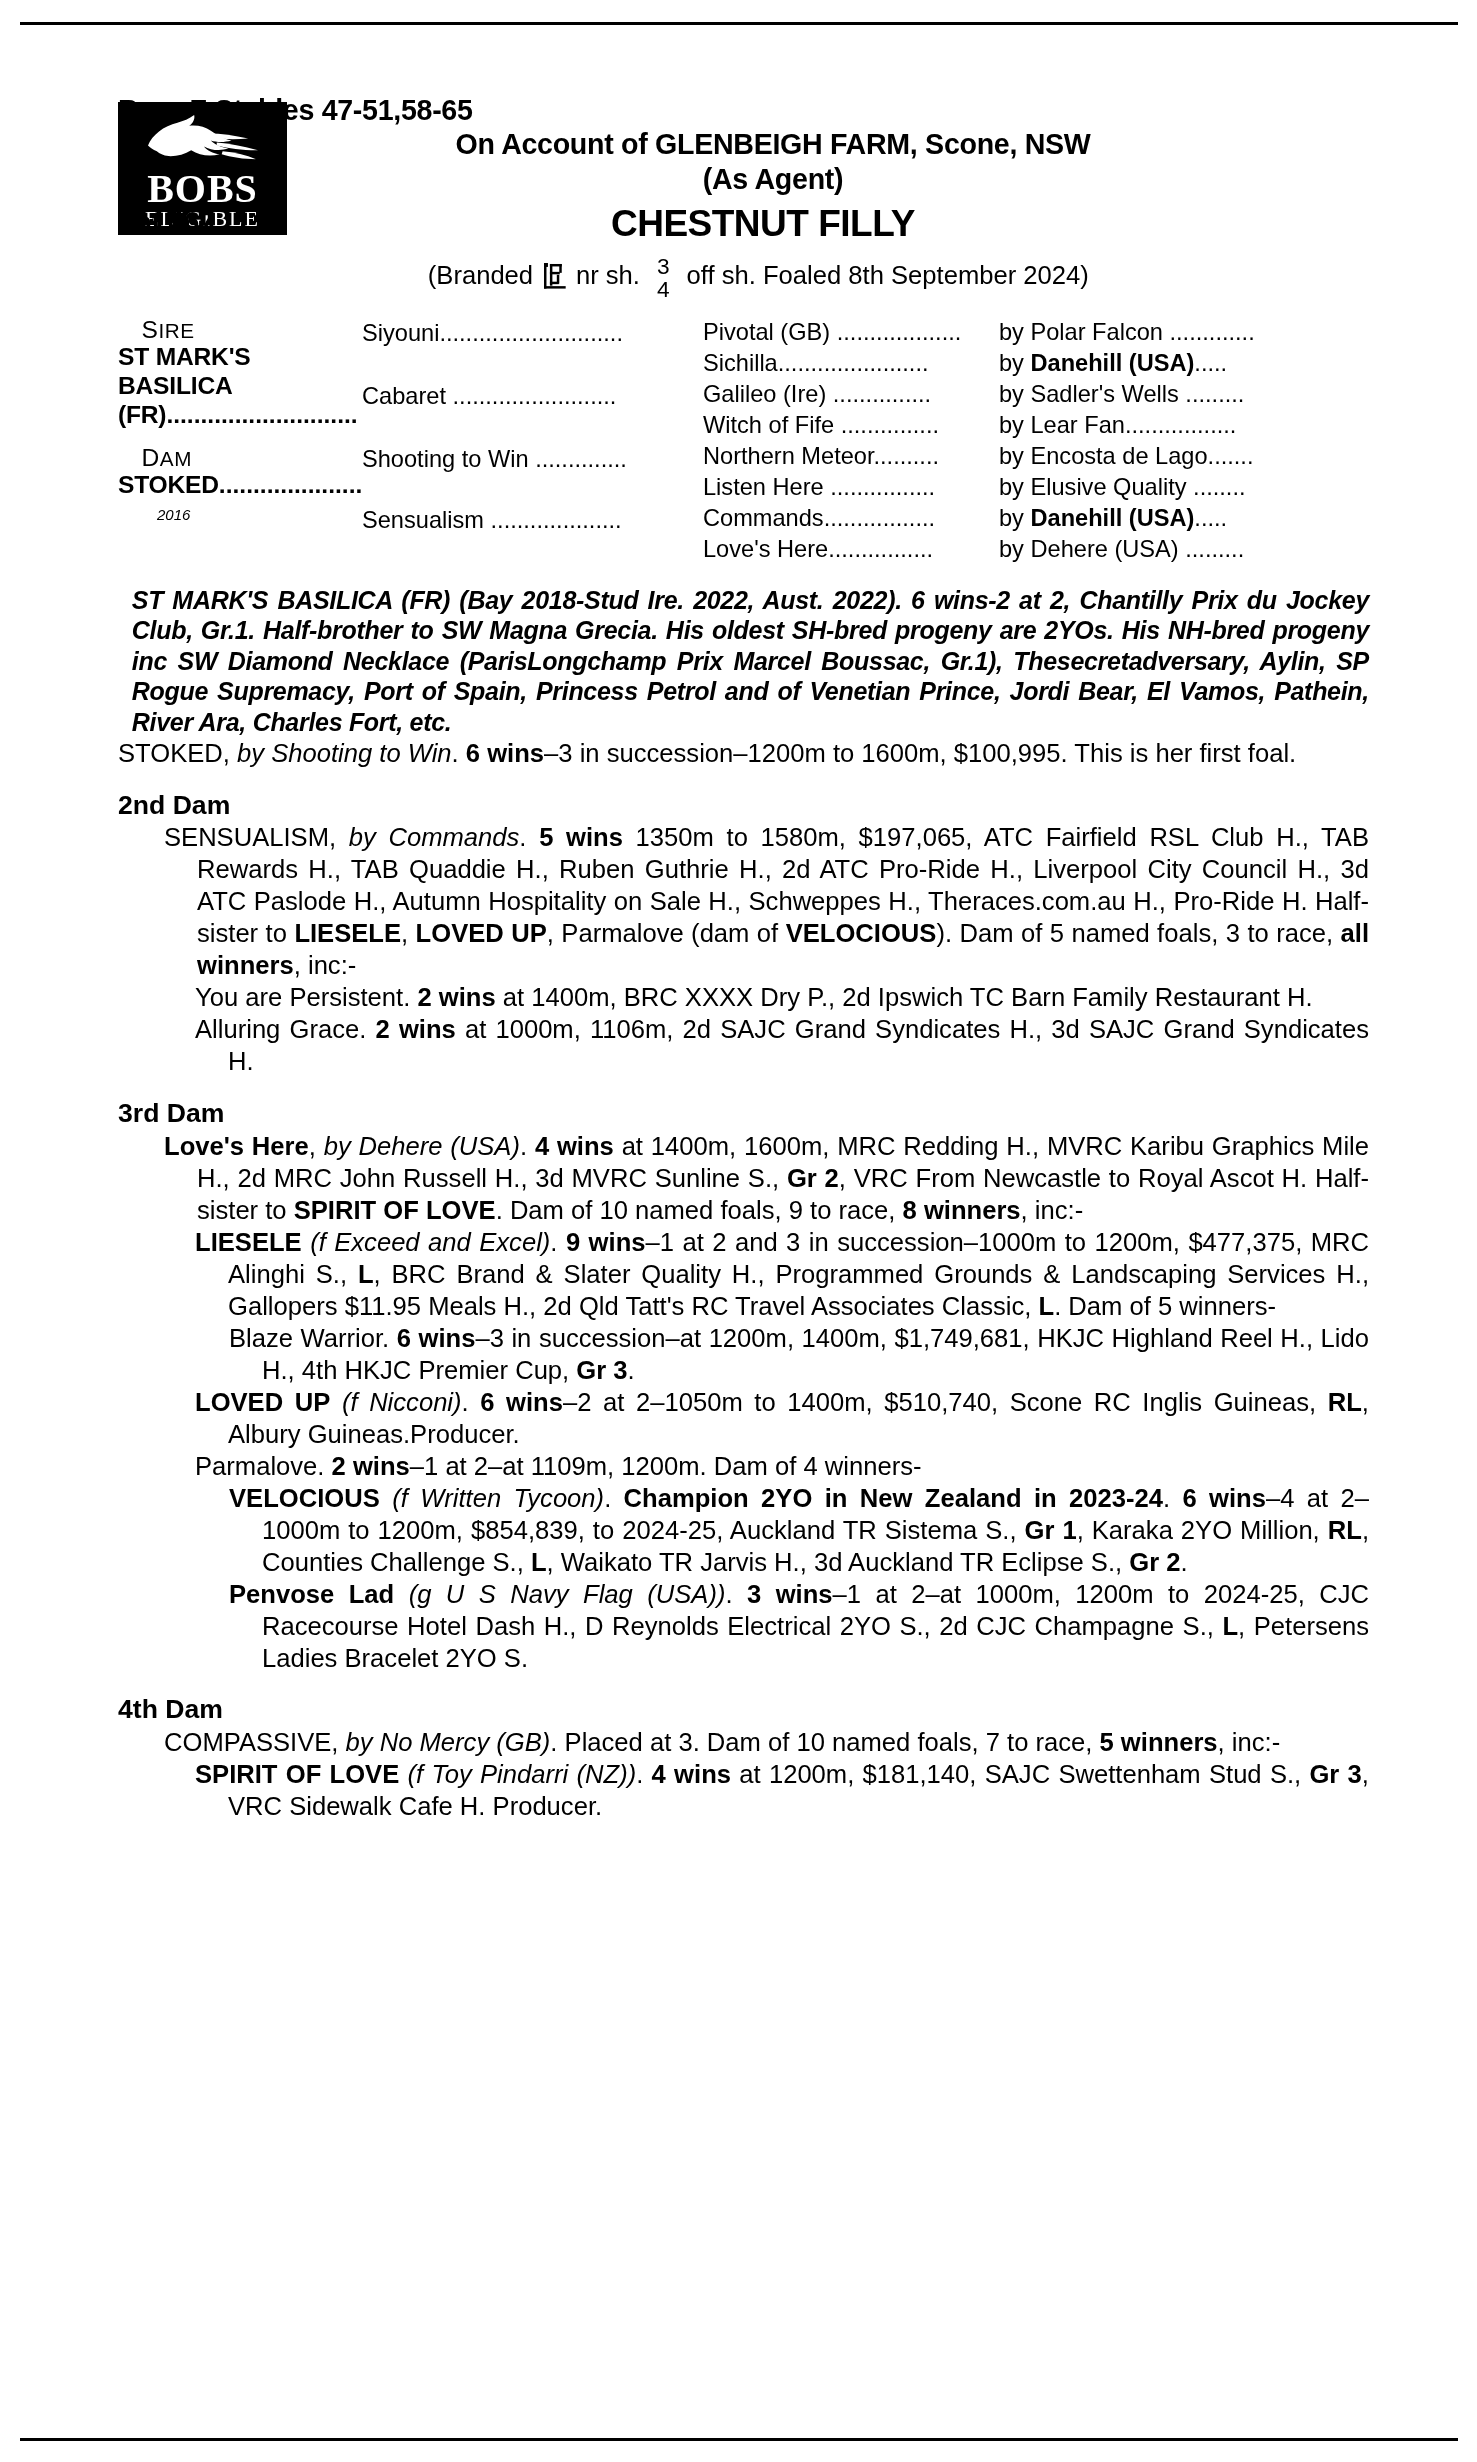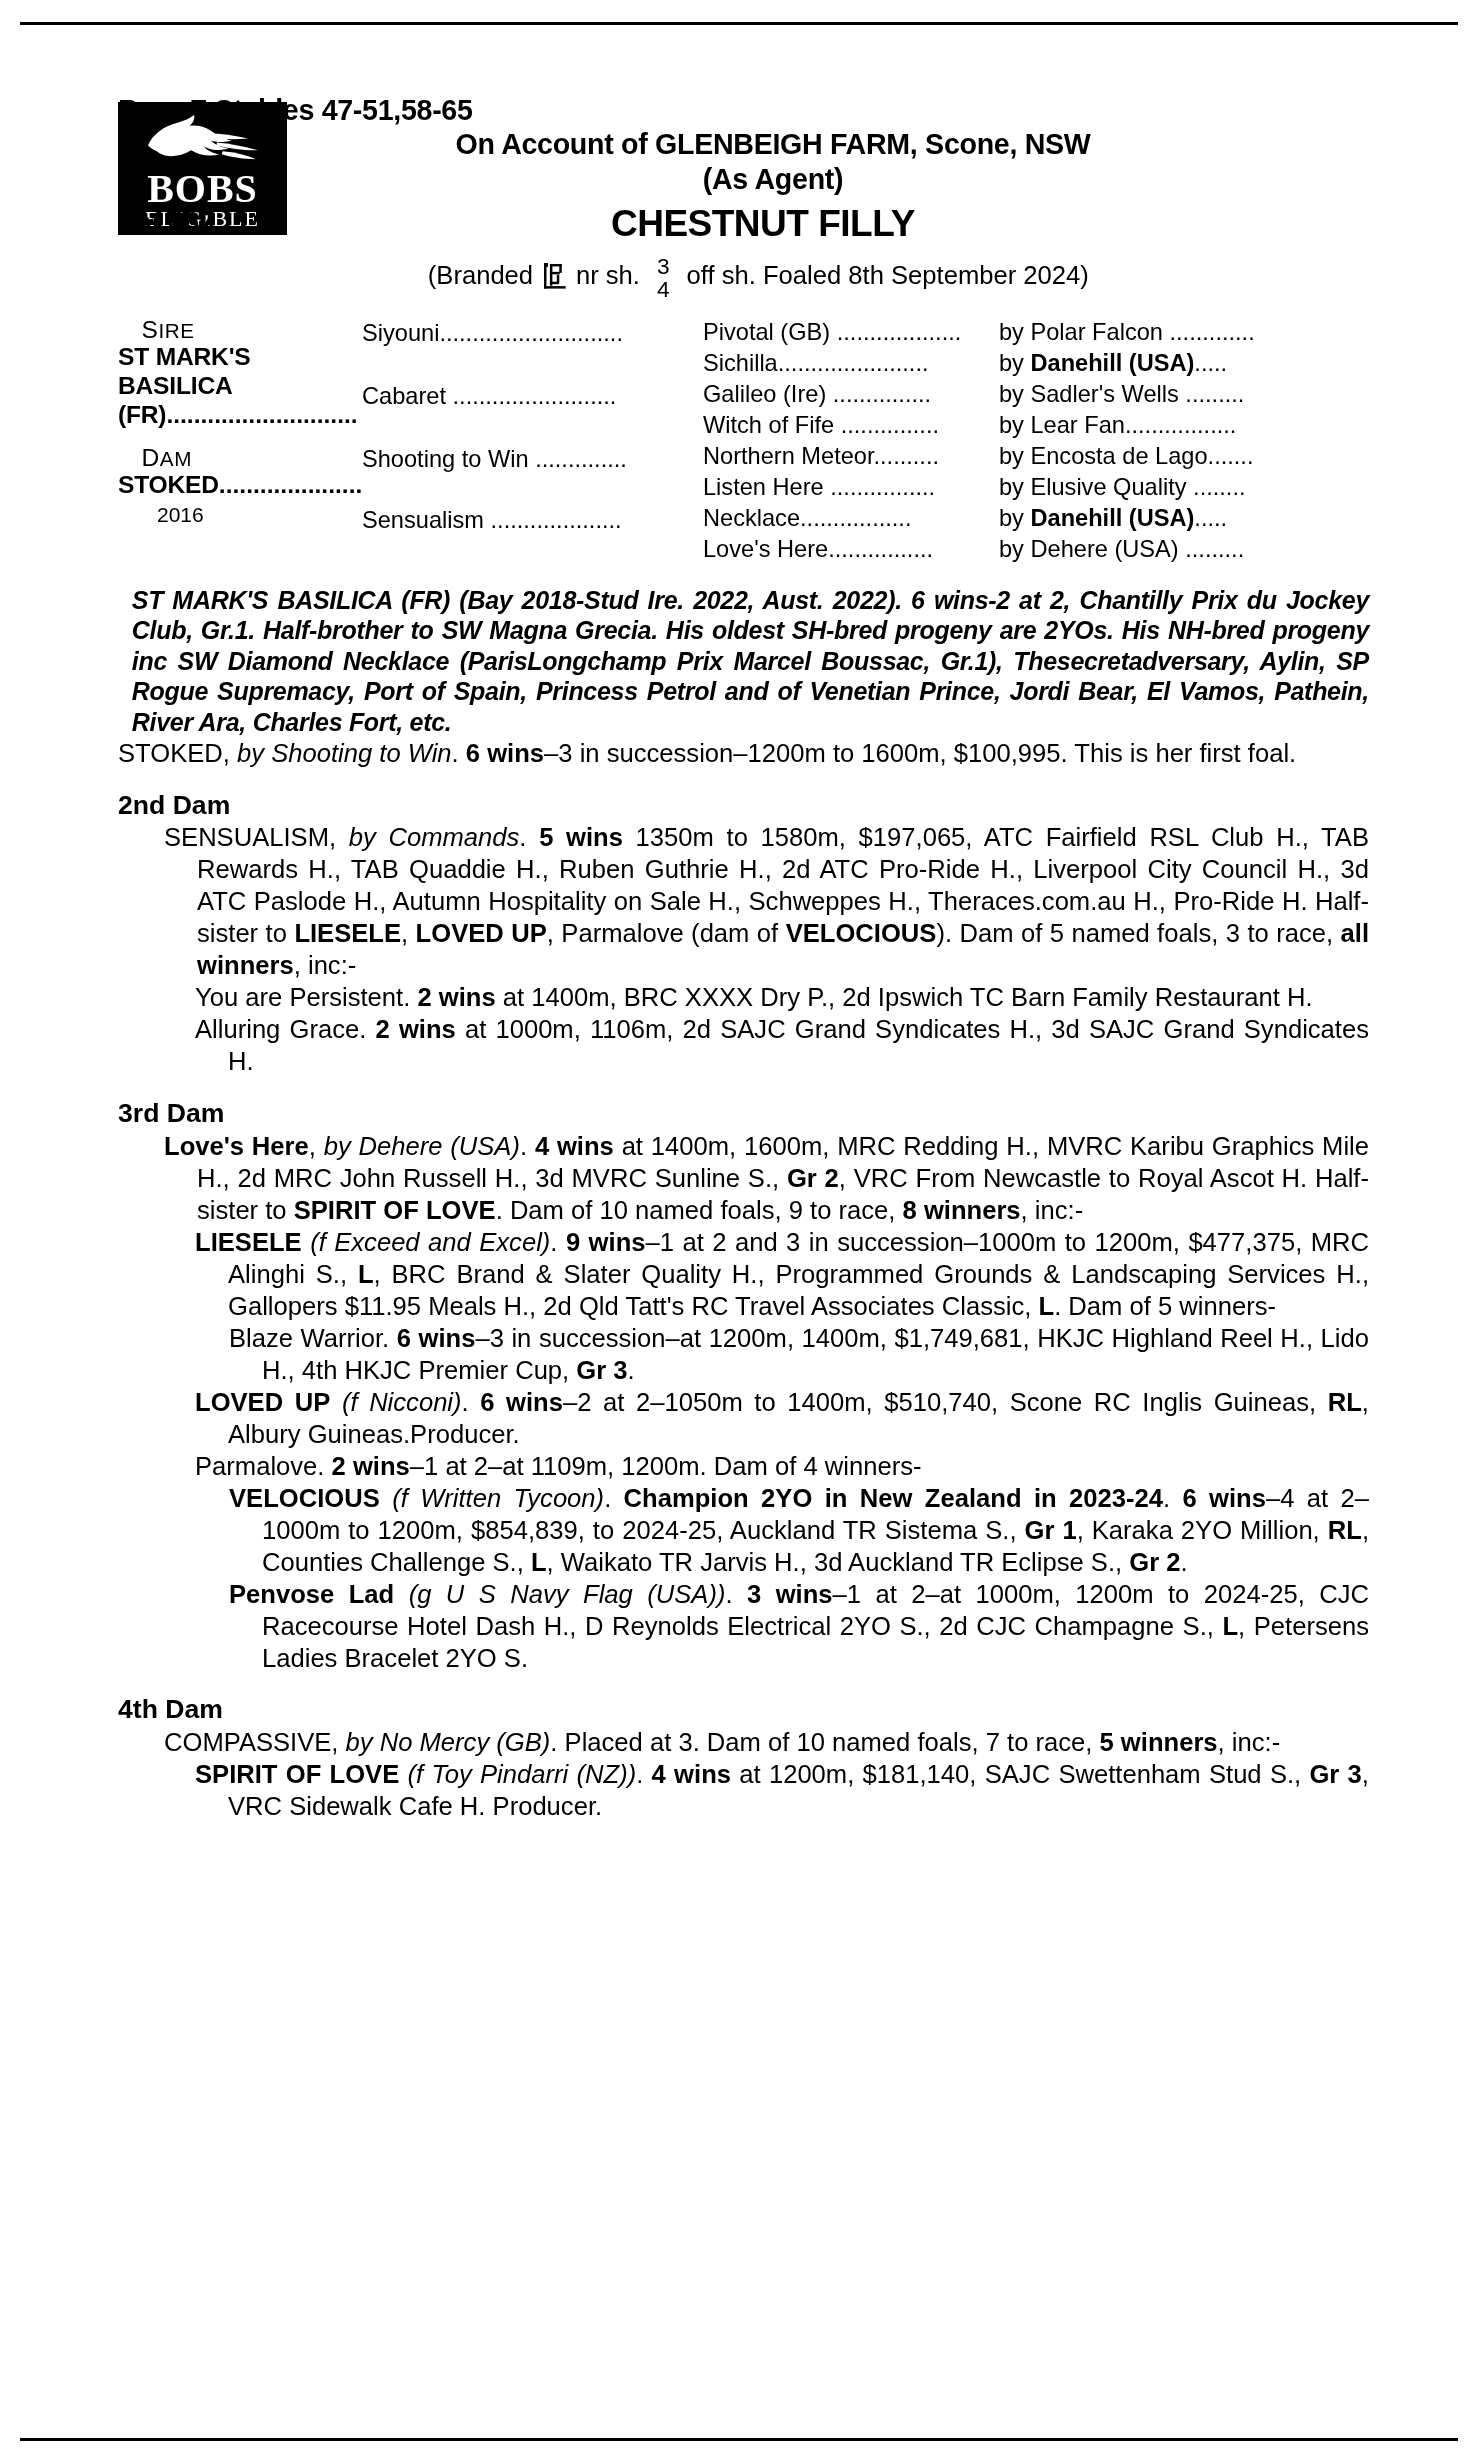--- a/index.html
+++ b/index.html
@@ -187,22 +187,23 @@
   }
   .smallcap-head .big { font-size: 24.6px; }
   .ped-name-bold {
     font-weight: bold;
     font-size: 24.6px;
     line-height: 28.6px;
     letter-spacing: -0.2px;
   }
   .ped-year {
     padding-left: 39px;
-    font-size: 21px;
+    font-size: 15px;
     line-height: 29.6px;
+    font-style: italic;
   }
   .dots { letter-spacing: 0px; }
   .ped-line {
     line-height: 28.6px;
     font-size: 23.6px;
     white-space: nowrap;
     overflow: hidden;
   }
   .sire-group { position: absolute; top: 0; left: 0; }
   .dam-group  { position: absolute; top: 128px; left: 0; }
@@ -328,21 +329,21 @@
         <div class="ped-line ln4"><span>Sensualism</span> <span class="dots">....................</span></div>
       </div>
 
       <div class="ped-col3">
         <div class="r"><span>Pivotal (GB)</span> <span class="dots">...................</span></div>
         <div class="r"><span>Sichilla</span><span class="dots">.......................</span></div>
         <div class="r"><span>Galileo (Ire)</span> <span class="dots">...............</span></div>
         <div class="r"><span>Witch of Fife</span> <span class="dots">...............</span></div>
         <div class="r"><span>Northern Meteor</span><span class="dots">..........</span></div>
         <div class="r"><span>Listen Here</span> <span class="dots">................</span></div>
-        <div class="r"><span>Necklace</span><span class="dots">.................</span></div>
+        <div class="r"><span>Commands</span><span class="dots">.................</span></div>
         <div class="r"><span>Love's Here</span><span class="dots">................</span></div>
       </div>
 
       <div class="ped-col4">
         <div class="r"><span>by</span> <span>Polar Falcon</span> <span class="dots">.............</span></div>
         <div class="r"><span>by</span> <span class="b">Danehill (USA)</span><span class="dots">.....</span></div>
         <div class="r"><span>by</span> <span>Sadler's Wells</span> <span class="dots">.........</span></div>
         <div class="r"><span>by</span> <span>Lear Fan</span><span class="dots">.................</span></div>
         <div class="r"><span>by</span> <span>Encosta de Lago</span><span class="dots">.......</span></div>
         <div class="r"><span>by</span> <span>Elusive Quality</span> <span class="dots">........</span></div>

